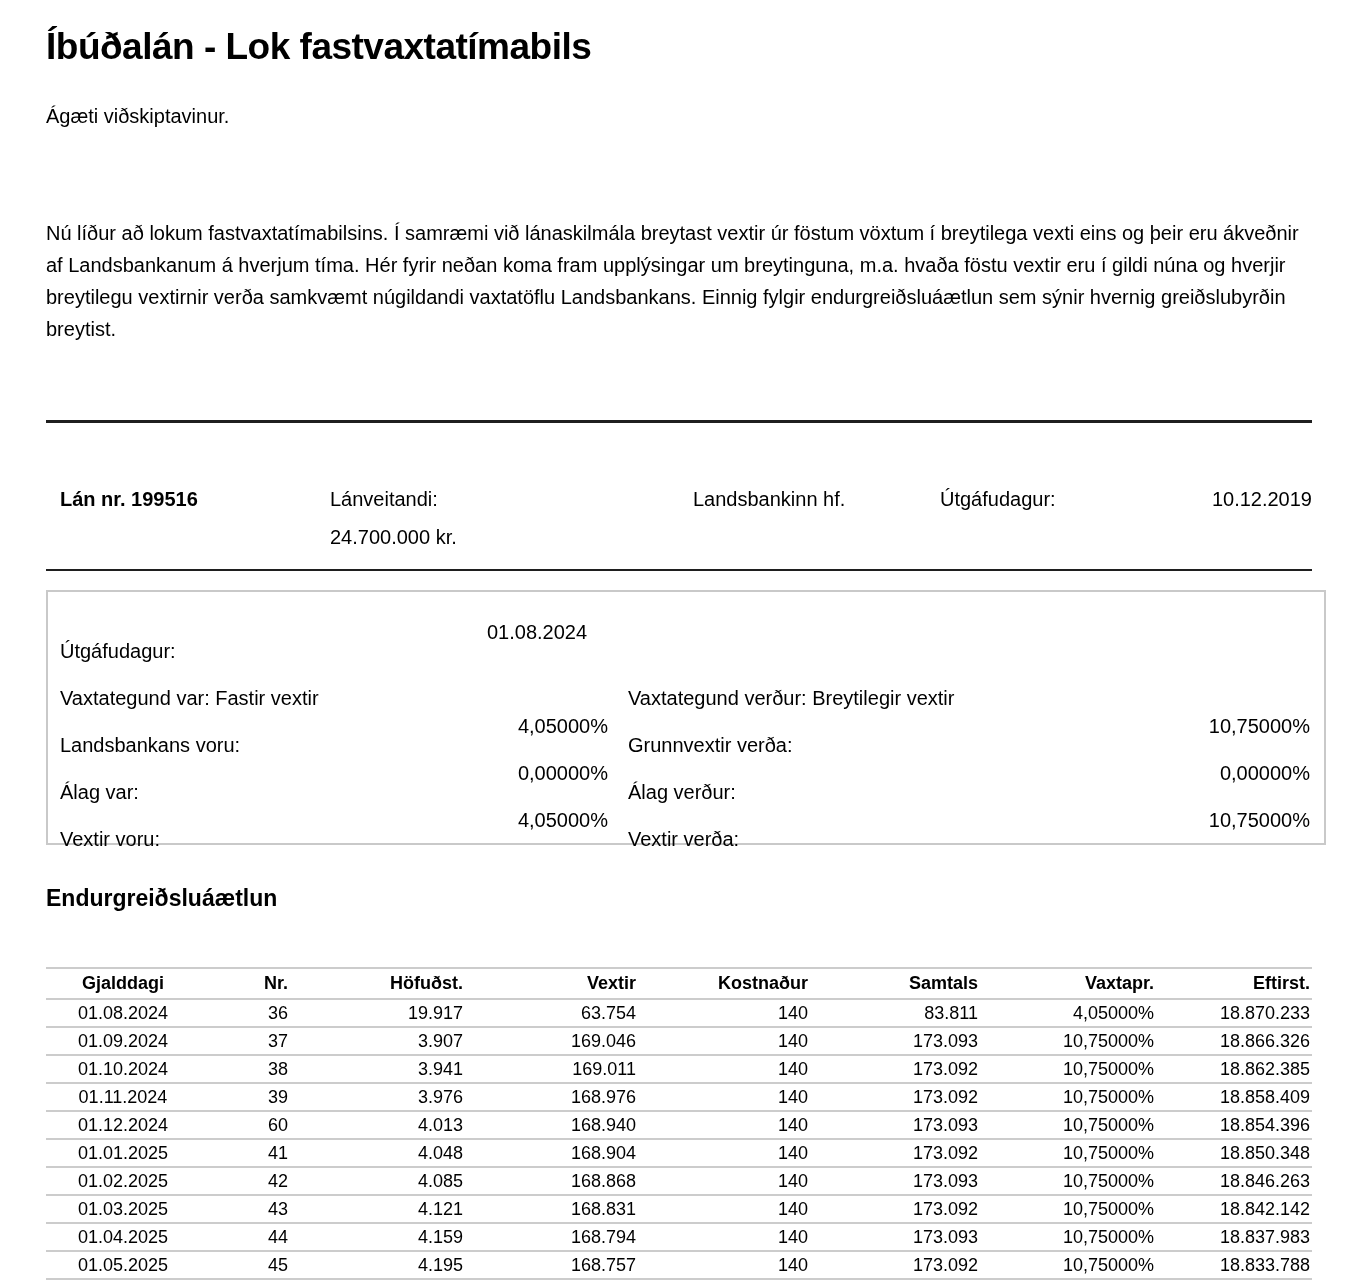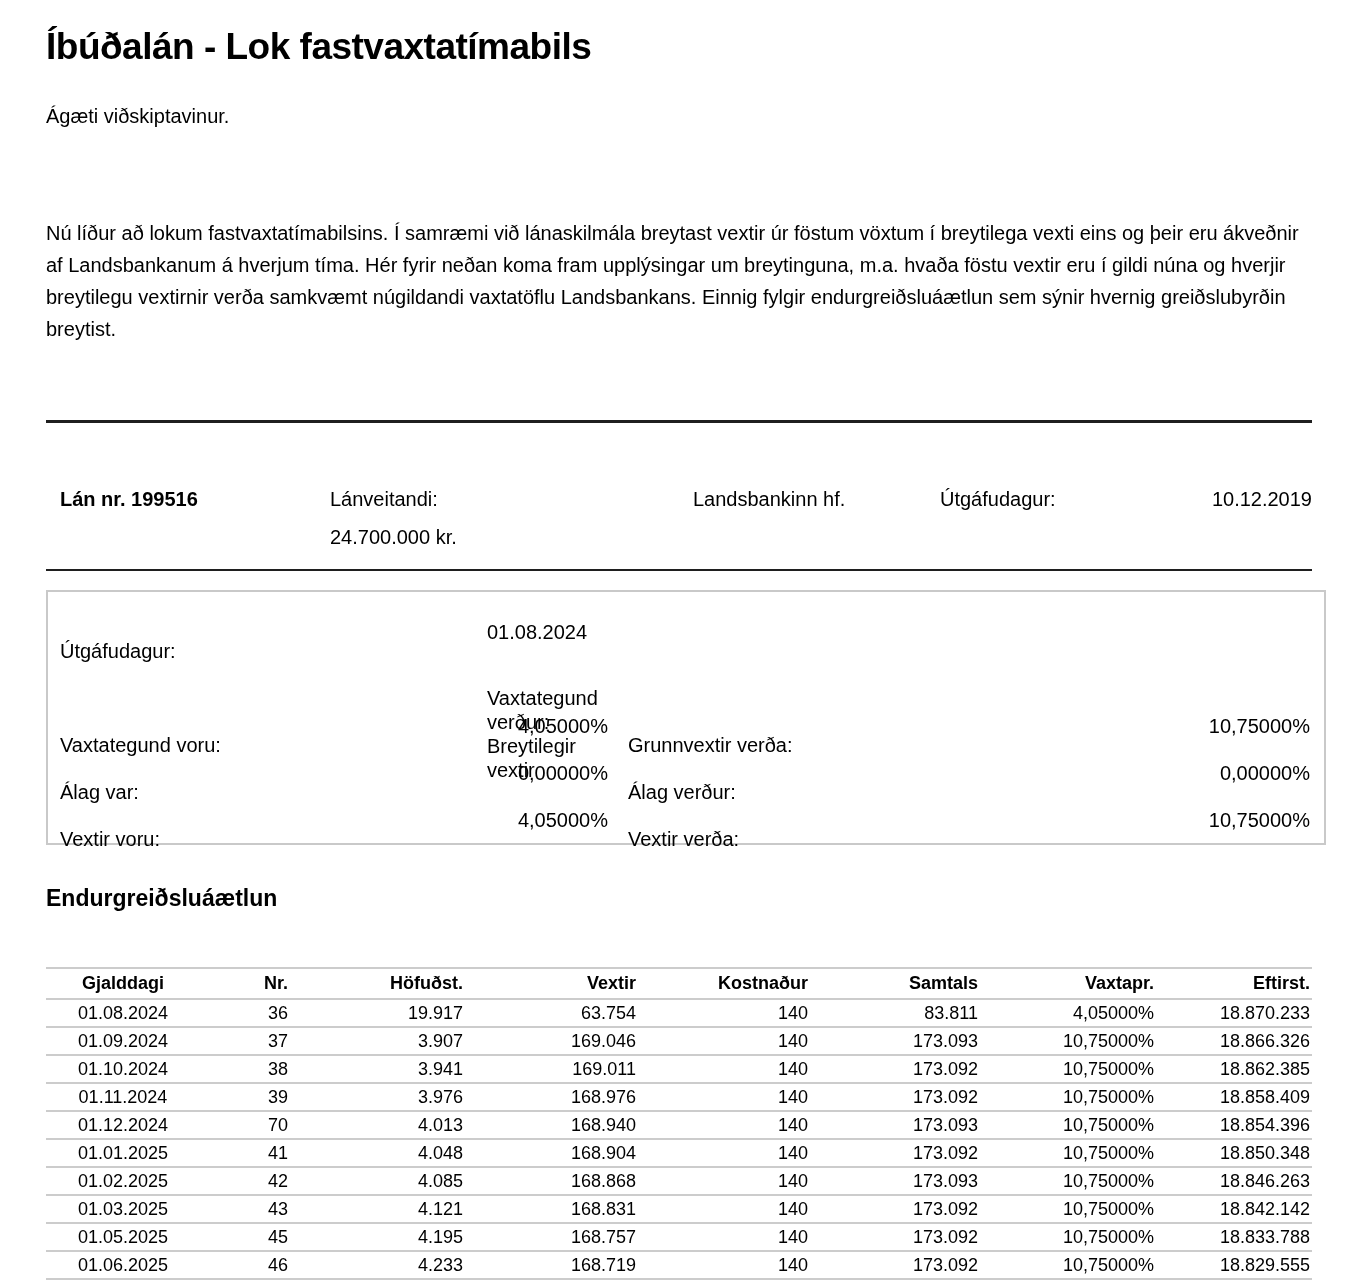--- a/index.html
+++ b/index.html
@@ -97,28 +97,29 @@
   </section>
 
   <section class="rate-box" id="rate-box">
     <div class="rb-row">
       <div class="b">Útgáfudagur:</div>
       <div class="rb-val left">01.08.2024</div>
       <div></div>
       <div></div>
     </div>
     <div class="rb-row">
+      <div class="b span2">Vaxtategund var: Fastir vextir</div>
       <div></div>
       <div class="rb-right">
         <span class="b">Vaxtategund verður: Breytilegir vextir</span>
       </div>
     </div>
 
   <div class="rb-row">
-        <div class="b">Vaxtategund voru:</div>
+        <div class="b">Landsbankans voru:</div>
         <div class="rb-val">4,05000%</div>
         <div></div>
         <div class="rb-right">
           <span class="b">Grunnvextir verða:</span>
           <span>10,75000%</span>
         </div>
       </div>
       <div class="rb-row">
         <div class="b">Álag var:</div>
         <div class="rb-val">0,00000%</div>
@@ -200,21 +201,21 @@
           <td>39</td>
           <td>3.976</td>
           <td>168.976</td>
           <td>140</td>
           <td>173.092</td>
           <td>10,75000%</td>
           <td>18.858.409</td>
         </tr>
         <tr>
           <td class="left">01.12.2024</td>
-          <td>70</td>
+          <td>60</td>
           <td>4.013</td>
           <td>168.940</td>
           <td>140</td>
           <td>173.093</td>
           <td>10,75000%</td>
           <td>18.854.396</td>
         </tr>
         <tr>
           <td class="left">01.01.2025</td>
           <td>41</td>
@@ -239,20 +240,30 @@
           <td class="left">01.03.2025</td>
           <td>43</td>
           <td>4.121</td>
           <td>168.831</td>
           <td>140</td>
           <td>173.092</td>
           <td>10,75000%</td>
           <td>18.842.142</td>
         </tr>
         <tr>
+          <td class="left">01.04.2025</td>
+          <td>44</td>
+          <td>4.159</td>
+          <td>168.794</td>
+          <td>140</td>
+          <td>173.093</td>
+          <td>10,75000%</td>
+          <td>18.837.983</td>
+        </tr>
+        <tr>
           <td class="left">01.05.2025</td>
           <td>45</td>
           <td>4.195</td>
           <td>168.757</td>
           <td>140</td>
           <td>173.092</td>
           <td>10,75000%</td>
           <td>18.833.788</td>
         </tr>
         <tr>

